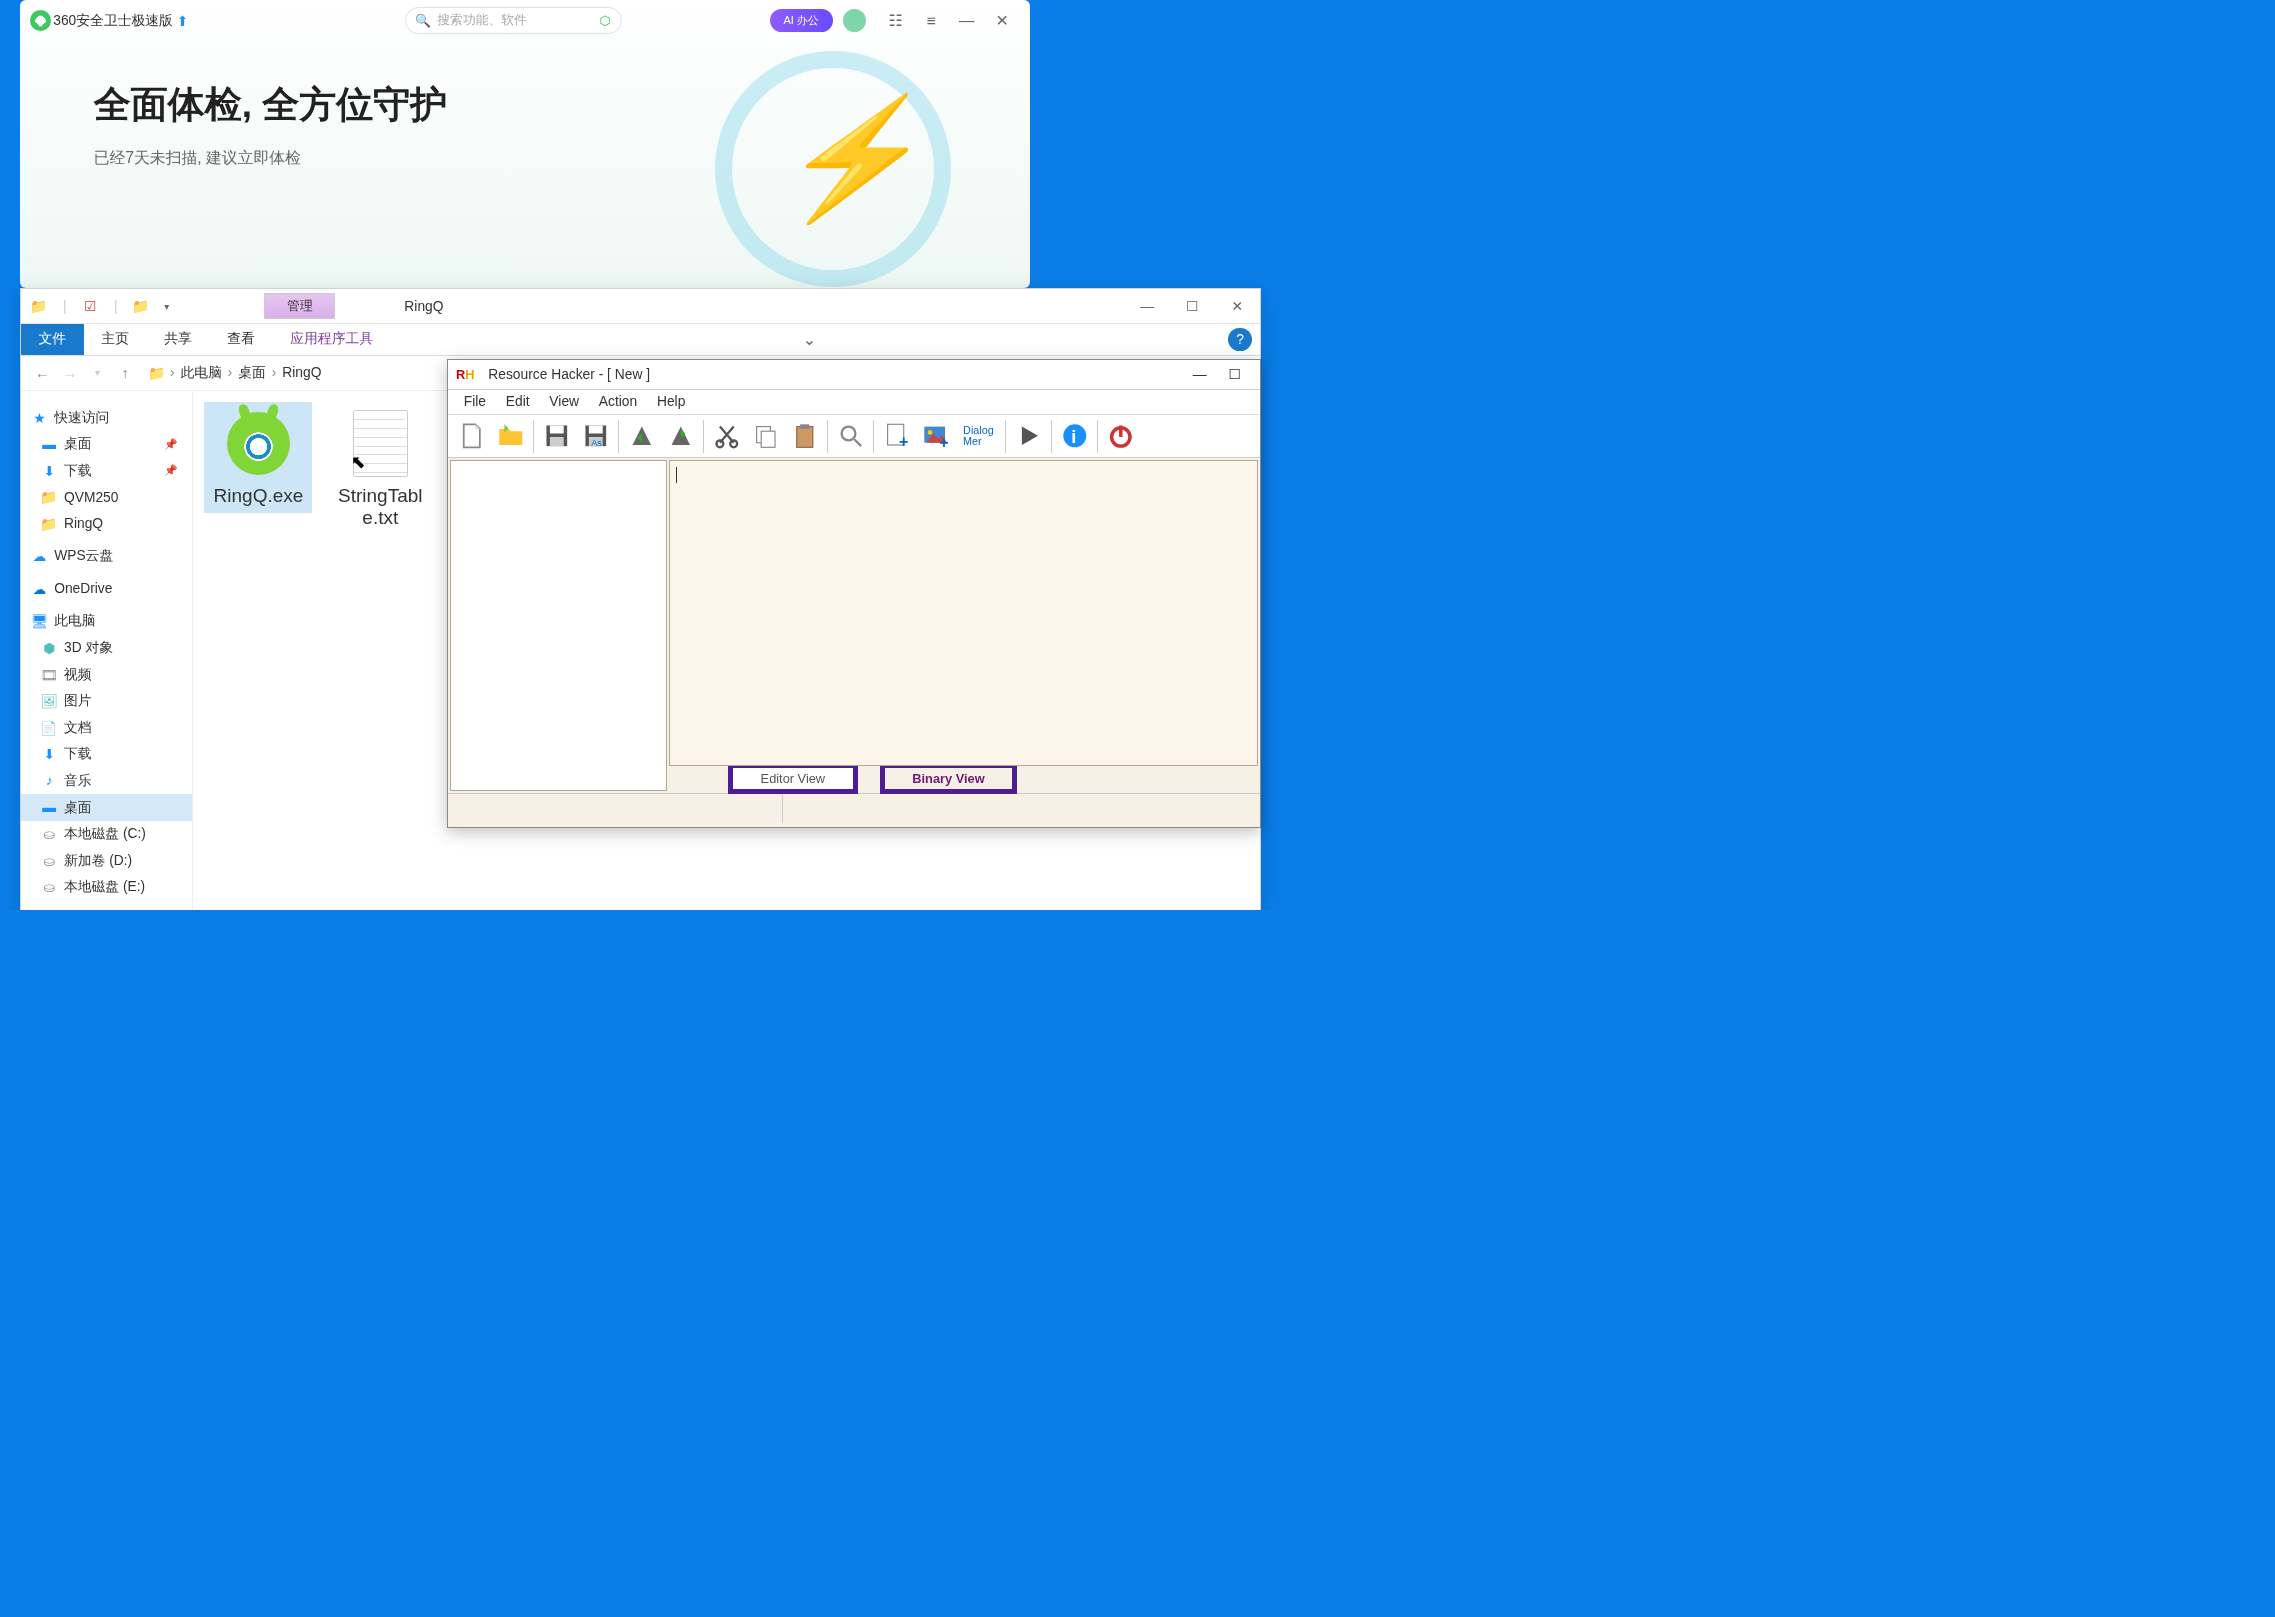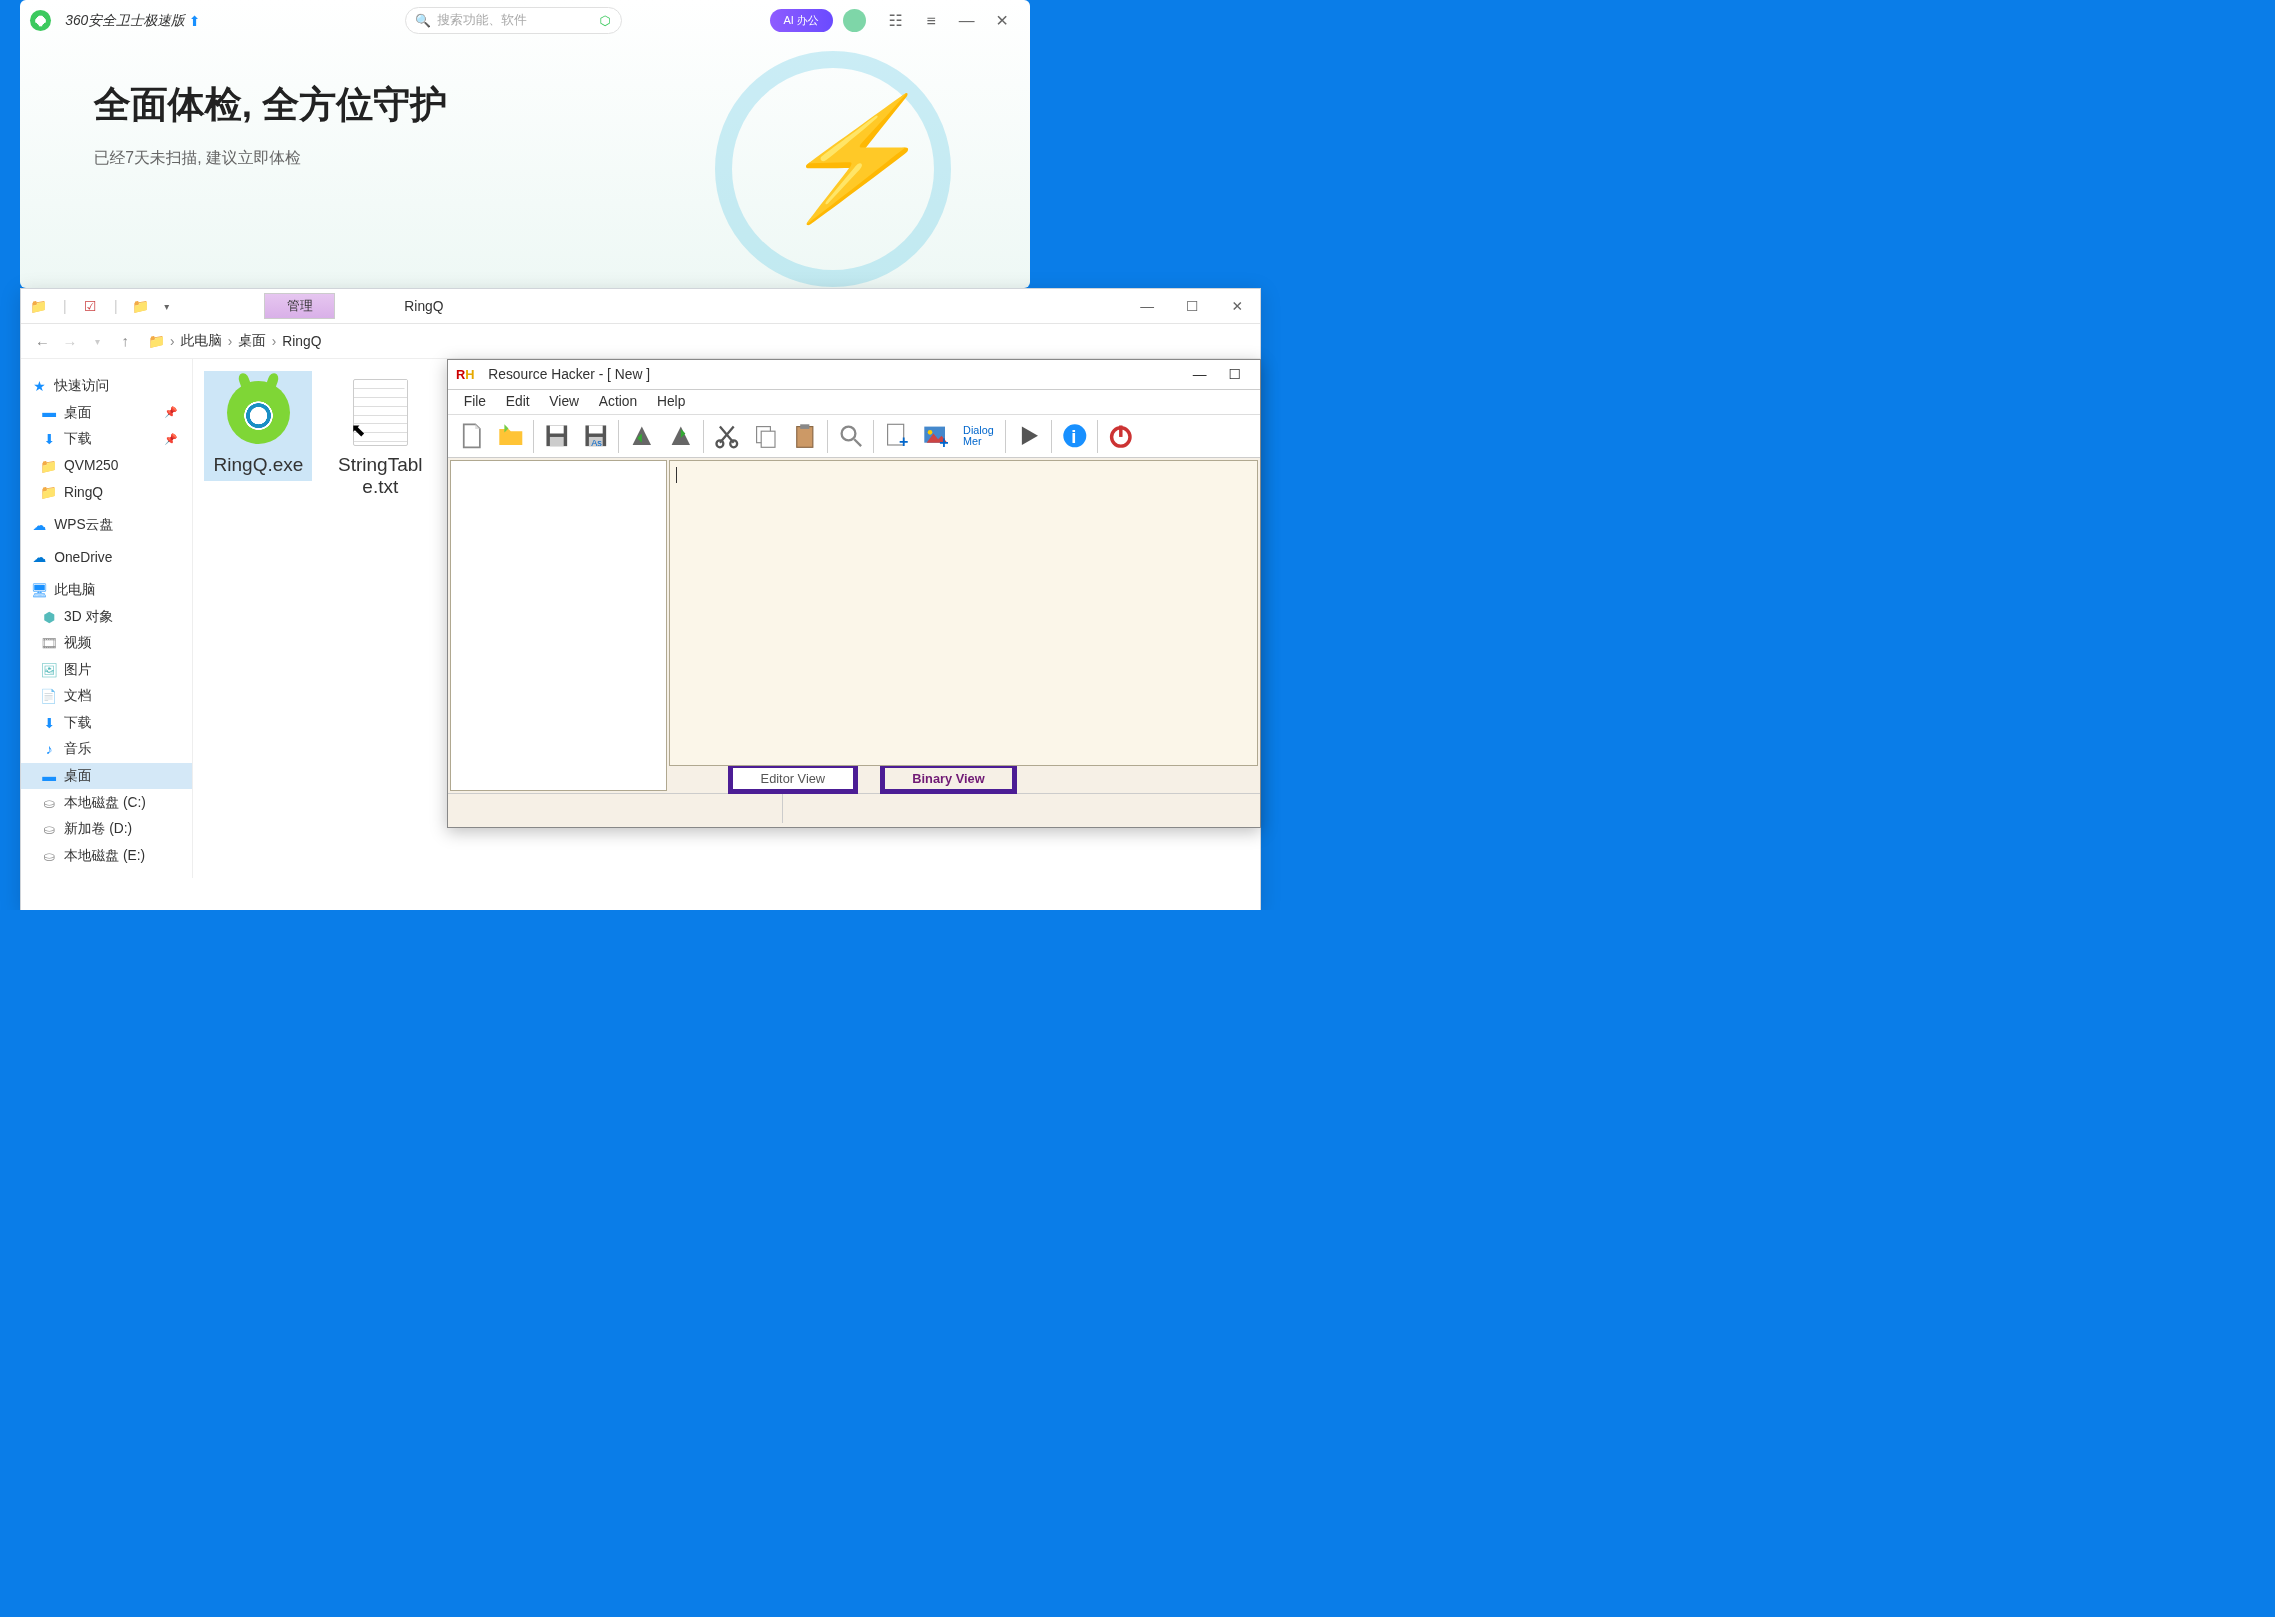--- a/index.html
+++ b/index.html
@@ -2,21 +2,21 @@
 <html><head>
 <meta charset="utf-8">
 <style>
 * { margin: 0; padding: 0; box-sizing: border-box; font-family: "Microsoft YaHei", "Segoe UI", Arial, sans-serif; }
 body { background: #0a7de8; width: 1281px; height: 910px; overflow: hidden; position: relative; }
 
 
 .win360 { position: absolute; left: 19.7px; top: 0; width: 1010px; height: 288px; background: linear-gradient(180deg, #ffffff 0%, #eef8f5 100%); border-radius: 5.9px; overflow: hidden; }
 .win360-title { display: flex; align-items: center; height: 41px; padding: 0 9.9px; }
 .win360-logo { width: 21.7px; height: 21.7px; border-radius: 50%; background: radial-gradient(circle,#fff 30%, #3cc95e 31%); display:flex; align-items:center; justify-content:center; font-size:13.8px; color:#fff; font-weight:bold; }
-.win360-name { font-size: 13.8px; color: #333; margin-left: 14px; font-style: italic; }
+.win360-name { font-size: 13.8px; color: #333; margin-left: 2px; }
 .win360-up { color:#1890ff; margin-left:3.9px; font-size:13.8px; }
 .win360-search { margin-left: auto; margin-right: 148px; display:flex; align-items:center; background:#fff; border:1px solid #e0e0e0; border-radius:15.8px; height:27.6px; width:217px; padding:0 9.9px; color:#aaa; font-size:12.8px; }
 .win360-search .mag { margin-right:5.9px; color:#999; }
 .win360-search .shield { margin-left:auto; color:#3cc95e; }
 .win360-ai { background: linear-gradient(90deg,#8e5cff,#6a4bff); color:#fff; padding:3.9px 13.8px; border-radius:13.8px; font-size:11px; margin-right:9.9px; }
 .win360-avatar { width:23.6px; height:23.6px; border-radius:50%; background:#7ed6a8; margin-right:11.8px; }
 .win360-btn { width:19.7px; height:19.7px; display:flex; align-items:center; justify-content:center; margin:0 7.9px; color:#666; font-size:15.8px; }
 .win360-hero { padding: 39px 0 0 74px; position:relative; }
 .win360-h1 { font-size: 37px; font-weight:700; color:#222; }
 .win360-sub { font-size: 15.8px; color:#666; margin-top:17.7px; }
@@ -137,20 +137,29 @@
     <div class="exp-tab-group">
       <div class="exp-tab-manage">管理</div>
     </div>
     <div class="exp-title-text">RingQ</div>
     <div class="exp-winbtns">
       <div class="exp-winbtn">—</div>
       <div class="exp-winbtn">☐</div>
       <div class="exp-winbtn">✕</div>
     </div>
   </div>
+  <div class="exp-ribbon">
+    <div class="exp-rtab file">文件</div>
+    <div class="exp-rtab">主页</div>
+    <div class="exp-rtab">共享</div>
+    <div class="exp-rtab">查看</div>
+    <div class="exp-rtab tools">应用程序工具</div>
+    <div class="exp-chev">⌄</div>
+    <div class="exp-help">?</div>
+  </div>
   <div class="exp-addr">
     <div class="exp-nav-btn">←</div>
     <div class="exp-nav-btn disabled">→</div>
     <div class="exp-nav-btn disabled" style="font-size:9.9px">▾</div>
     <div class="exp-nav-btn">↑</div>
     <div class="exp-path">
       <span class="folder-ico">📁</span>
       <span class="sep">›</span>
       <span class="crumb">此电脑</span>
       <span class="sep">›</span>

